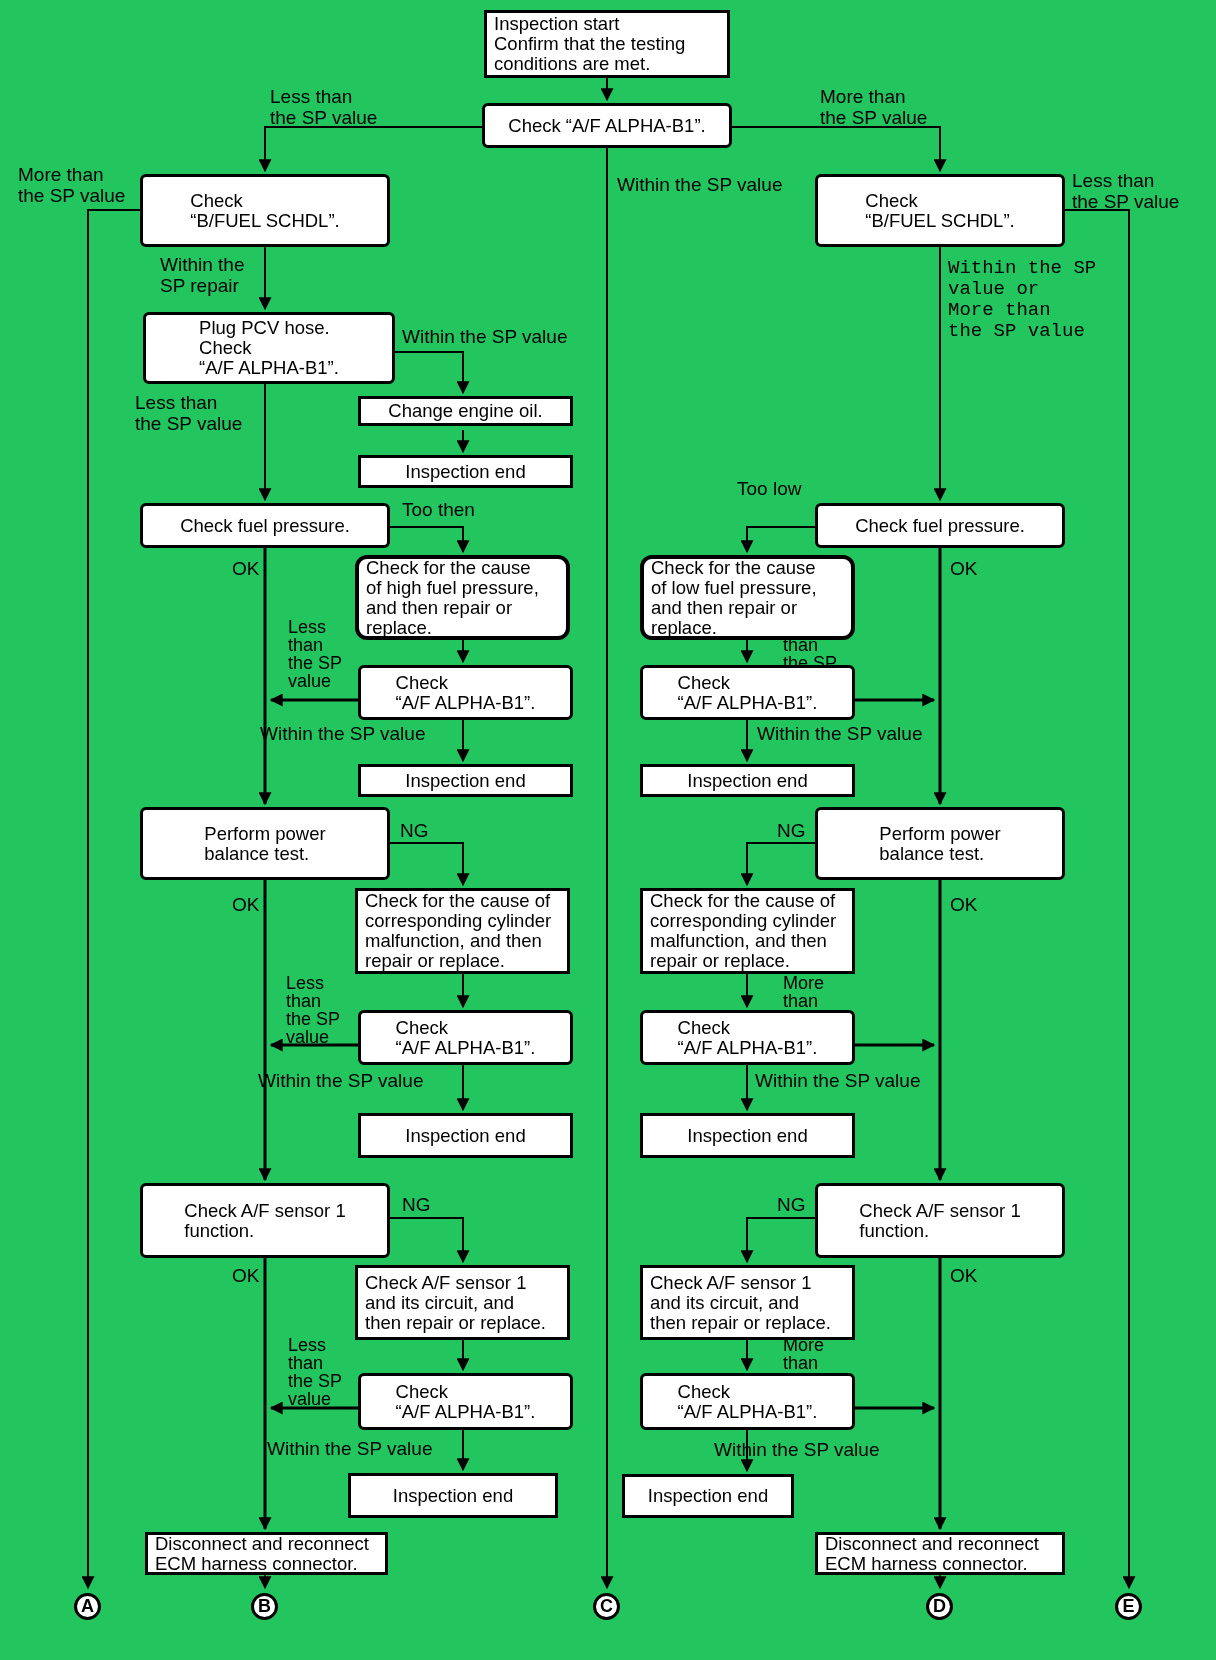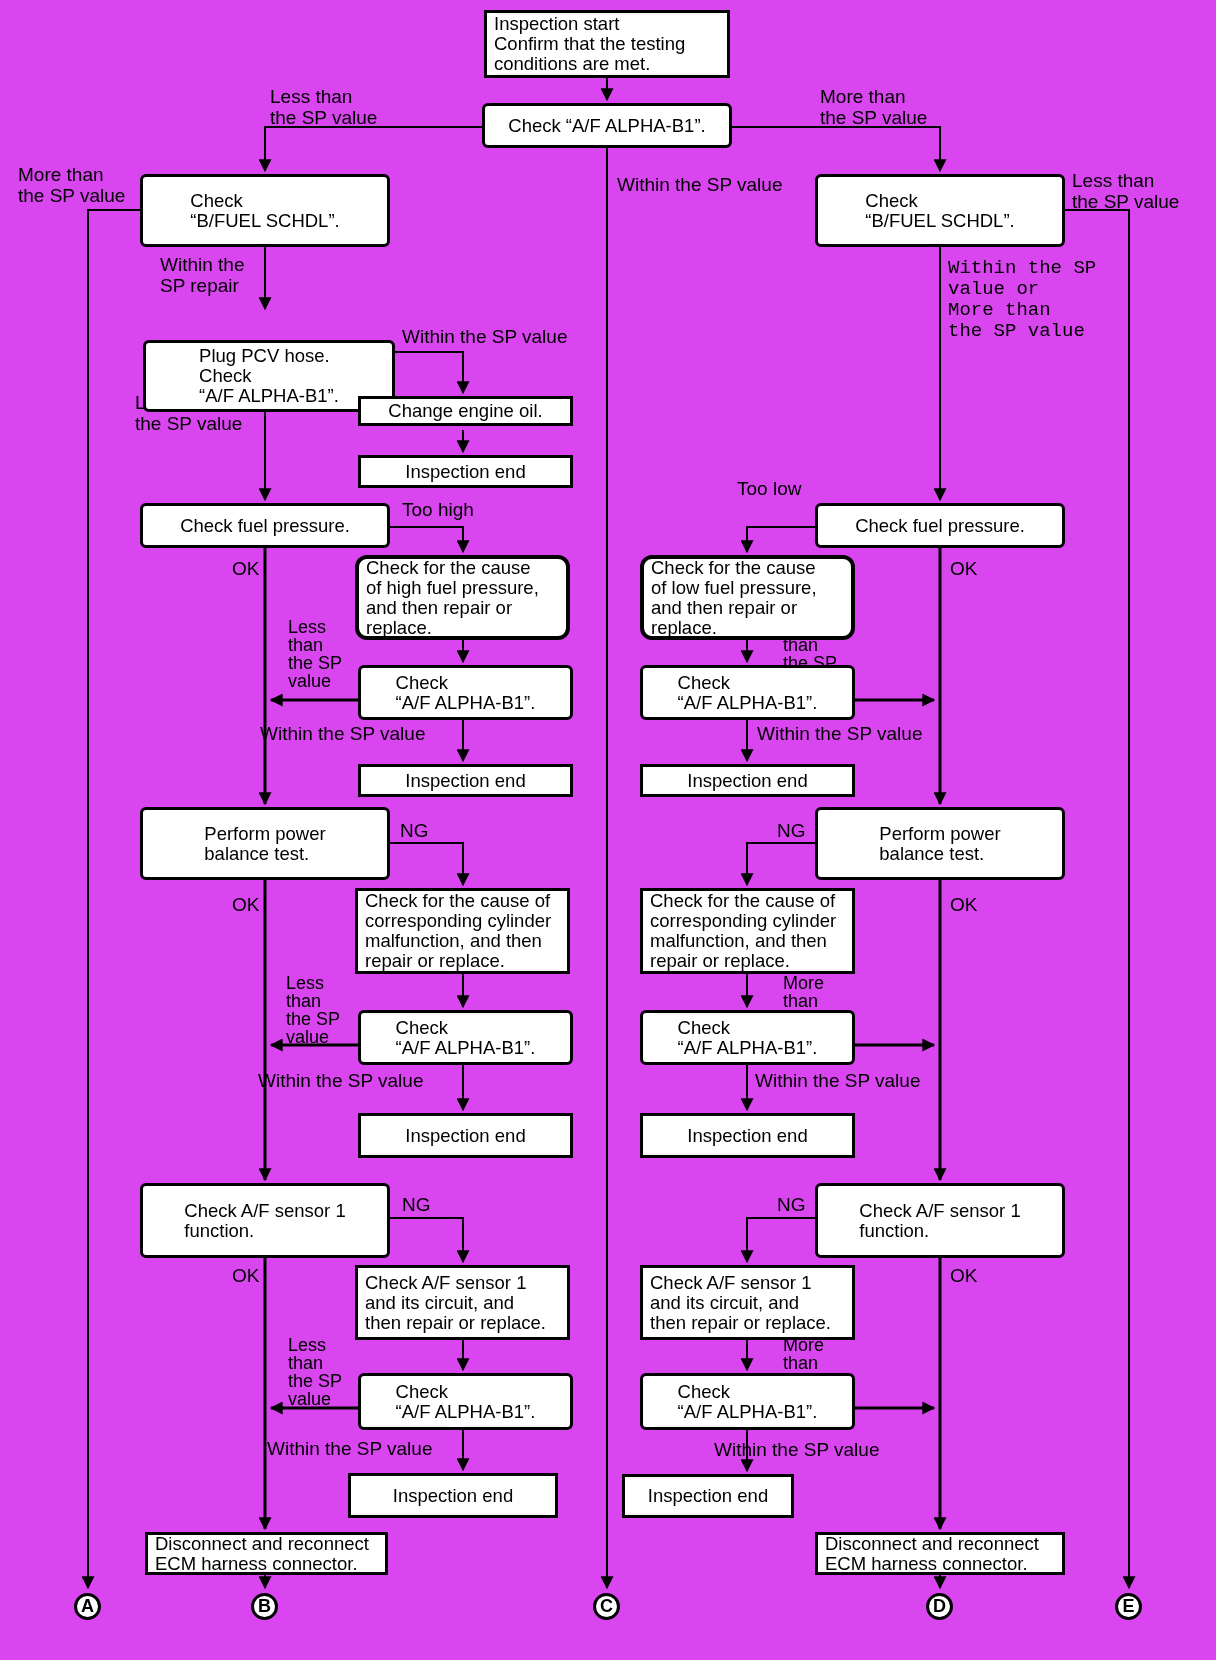--- a/index.html
+++ b/index.html
@@ -1,16 +1,16 @@
 <!DOCTYPE html>
 <html><head>
 <meta charset="utf-8">
 <style>
   html,body{margin:0;padding:0;background:#fff;}
-  .canvas{position:relative;width:1216px;height:1660px;background:#d946ef;
+  .canvas{position:relative;width:1216px;height:1660px;background:#22c55e;
           font-family:"Liberation Sans",sans-serif;color:#000;overflow:hidden;}
   .wires{position:absolute;left:0;top:0;z-index:0;}
   .node{position:absolute;box-sizing:border-box;background:#fff;border:3px solid #000;
         display:flex;align-items:center;justify-content:center;text-align:left;
         font-size:18.5px;line-height:20px;white-space:pre-line;z-index:2;}
   .rounded{border-radius:6px;border-width:3px;}
   .thick{border-width:4px;border-radius:12px;}
   .align-left{justify-content:flex-start;padding-left:7px;padding-right:2px;}
   .lbl{position:absolute;font-size:19px;line-height:21px;white-space:pre-line;z-index:1;}
   .lbl-sm{font-size:18px;line-height:18px;}
@@ -81,21 +81,21 @@
   <div class="node align-left" style="left:484px;top:10px;width:246px;height:68px;">Inspection start
 Confirm that the testing
 conditions are met.</div>
   <div class="node rounded" style="left:482px;top:103px;width:250px;height:45px;">Check “A/F ALPHA-B1”.</div>
 
   <div class="node rounded" style="left:140px;top:174px;width:250px;height:73px;">Check
 “B/FUEL SCHDL”.</div>
   <div class="node rounded" style="left:815px;top:174px;width:250px;height:73px;">Check
 “B/FUEL SCHDL”.</div>
 
-  <div class="node rounded" style="left:143px;top:312px;width:252px;height:72px;margin-top:28px;">Plug PCV hose.
+  <div class="node rounded" style="left:143px;top:312px;width:252px;height:72px;">Plug PCV hose.
 Check
 “A/F ALPHA-B1”.</div>
   <div class="node" style="left:358px;top:396px;width:215px;height:30px;">Change engine oil.</div>
   <div class="node" style="left:358px;top:455px;width:215px;height:33px;">Inspection end</div>
 
   <div class="node rounded" style="left:140px;top:503px;width:250px;height:45px;">Check fuel pressure.</div>
   <div class="node rounded" style="left:815px;top:503px;width:250px;height:45px;">Check fuel pressure.</div>
 
   <div class="node thick align-left" style="left:355px;top:555px;width:215px;height:85px;">Check for the cause
 of high fuel pressure,
@@ -172,21 +172,21 @@
   <div class="lbl" style="left:617px;top:174px;">Within the SP value</div>
   <div class="lbl" style="left:160px;top:254px;">Within the
 SP repair</div>
   <div class="lbl" style="left:948px;top:258px;font-family:Liberation Mono, monospace;">Within the SP
 value or
 More than
 the SP value</div>
   <div class="lbl" style="left:402px;top:326px;">Within the SP value</div>
   <div class="lbl" style="left:135px;top:392px;">Less than
 the SP value</div>
-  <div class="lbl" style="left:402px;top:499px;">Too high</div>
+  <div class="lbl" style="left:402px;top:499px;">Too then</div>
   <div class="lbl" style="left:737px;top:478px;">Too low</div>
   <div class="lbl" style="left:232px;top:558px;">OK</div>
   <div class="lbl" style="left:950px;top:558px;">OK</div>
   <div class="lbl lbl-sm" style="left:288px;top:618px;">Less
 than
 the SP
 value</div>
   <div class="lbl lbl-sm" style="left:783px;top:618px;">More
 than
 the SP

